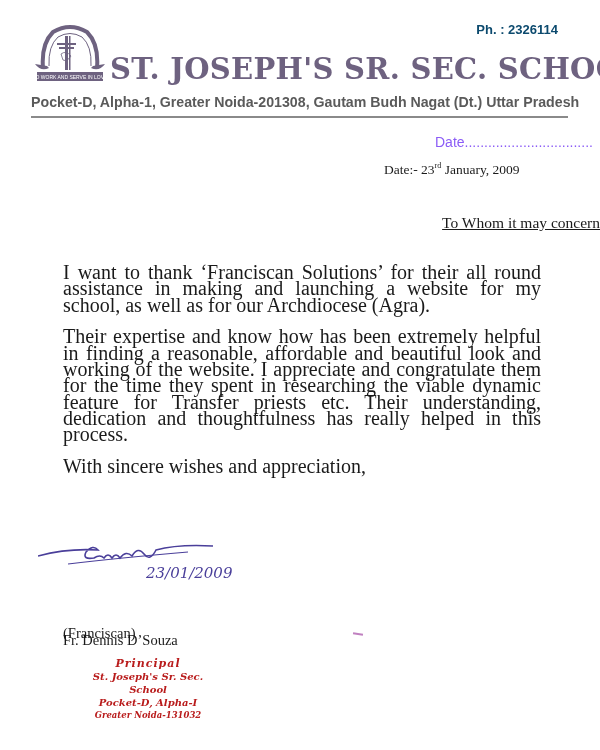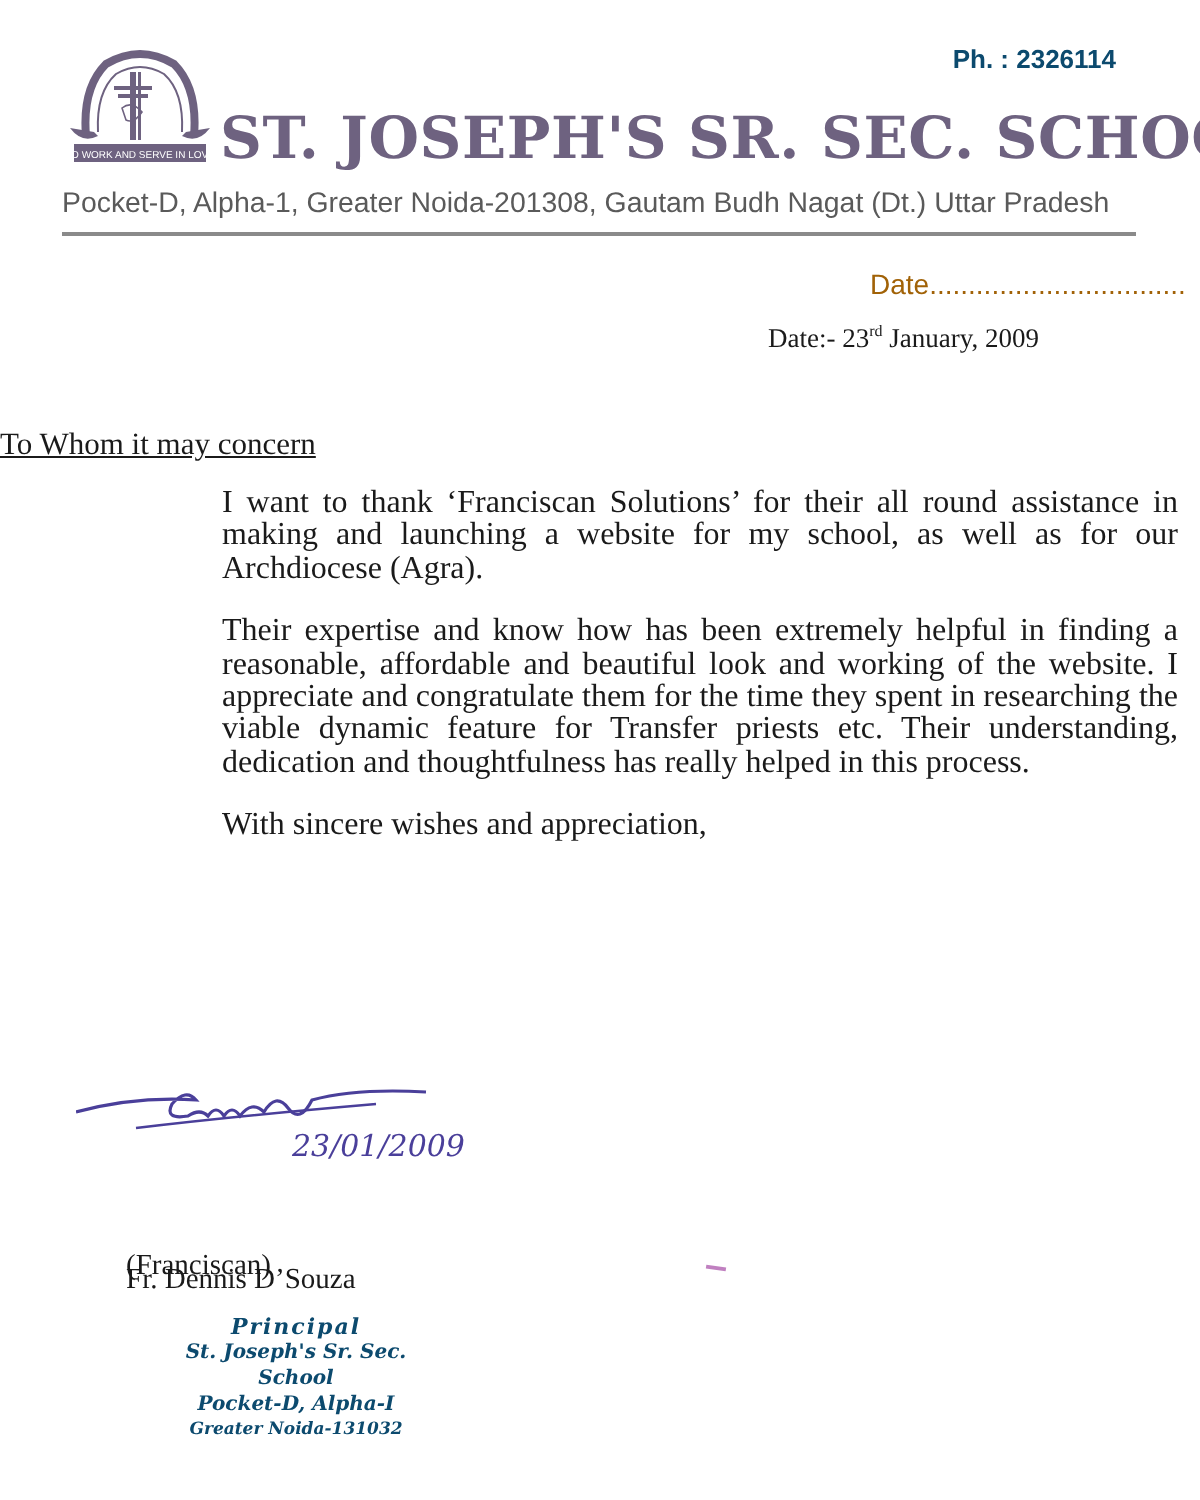--- a/index.html
+++ b/index.html
@@ -4,40 +4,40 @@
 <style>
   html, body { margin: 0; padding: 0; background: #ffffff; }
   body { width: 600px; height: 750px; position: relative; overflow: hidden; font-family: "Liberation Serif", serif; color: #1a1a1a; }
 
   .phone { position: absolute; top: 22px; right: 42px; font-family: "Liberation Sans", sans-serif; font-weight: bold; font-size: 13px; color: #0c4a6e; }
 
   .logo { position: absolute; left: 33px; top: 24px; width: 74px; height: 62px; }
 
   .school-name { position: absolute; left: 110px; top: 52px; font-family: "DejaVu Serif", serif; font-weight: bold; font-size: 29px; letter-spacing: 0.3px; color: #6e6280; white-space: nowrap; }
 
-  .address { position: absolute; left: 31px; top: 94px; font-family: "Liberation Sans", sans-serif; font-size: 14.2px; color: #5a5a5a; white-space: nowrap; }
+  .address { position: absolute; left: 31px; top: 94px; font-family: "Liberation Sans", sans-serif; font-size: 14.2px; color: #5a5a5a; white-space: nowrap; font-weight: bold; }
 
   .rule { position: absolute; left: 31px; top: 116px; width: 537px; height: 2px; background: #8a8a8a; }
 
-  .date-blank { position: absolute; left: 435px; top: 134px; font-family: "Liberation Sans", sans-serif; font-size: 14px; color: #a16207; white-space: nowrap; }
+  .date-blank { position: absolute; left: 435px; top: 134px; font-family: "Liberation Sans", sans-serif; font-size: 14px; color: #8b5cf6; white-space: nowrap; }
 
   .date-line { position: absolute; left: 384px; top: 161px; font-size: 13.5px; white-space: nowrap; }
   .date-line sup { font-size: 8px; }
 
-  .subject { position: absolute; left: 0; width: 600px; top: 214px; text-align: left; font-size: 15.5px; text-decoration: underline; }
+  .subject { position: absolute; left: 0; width: 600px; top: 214px; text-align: right; font-size: 15.5px; text-decoration: underline; }
 
-  .body { position: absolute; left: 63px; top: 244px; width: 478px; font-size: 16px; line-height: 16.3px; text-align: justify; margin-left: 48px; }
+  .body { position: absolute; left: 63px; top: 264px; width: 478px; font-size: 20px; line-height: 16.3px; text-align: justify; }
   .body p { margin: 0 0 15.5px 0; }
 
   .signature { position: absolute; left: 38px; top: 538px; width: 220px; height: 50px; }
 
   .signer-name { position: absolute; left: 63px; top: 592px; font-size: 14.5px; white-space: nowrap; margin-top: 40px; }
   .signer-title { position: absolute; left: 63px; top: 625px; font-size: 14.5px; white-space: nowrap; }
 
-  .stamp { position: absolute; left: 78px; top: 657px; width: 140px; text-align: center; font-family: "DejaVu Serif", serif; font-style: italic; font-weight: bold; color: #0c4a6e; line-height: 13px; }
+  .stamp { position: absolute; left: 78px; top: 657px; width: 140px; text-align: center; font-family: "DejaVu Serif", serif; font-style: italic; font-weight: bold; color: #b91c1c; line-height: 13px; }
   .stamp .s1 { font-size: 11px; letter-spacing: 1px; }
   .stamp .s2 { font-size: 10px; }
   .stamp .s3 { font-size: 10px; }
   .stamp .s4 { font-size: 8.5px; }
 
   .stray-mark { position: absolute; left: 353px; top: 633px; width: 10px; height: 2px; background: #b060b0; transform: rotate(8deg); opacity: 0.8; }
 </style>
 </head>
 <body>
 

